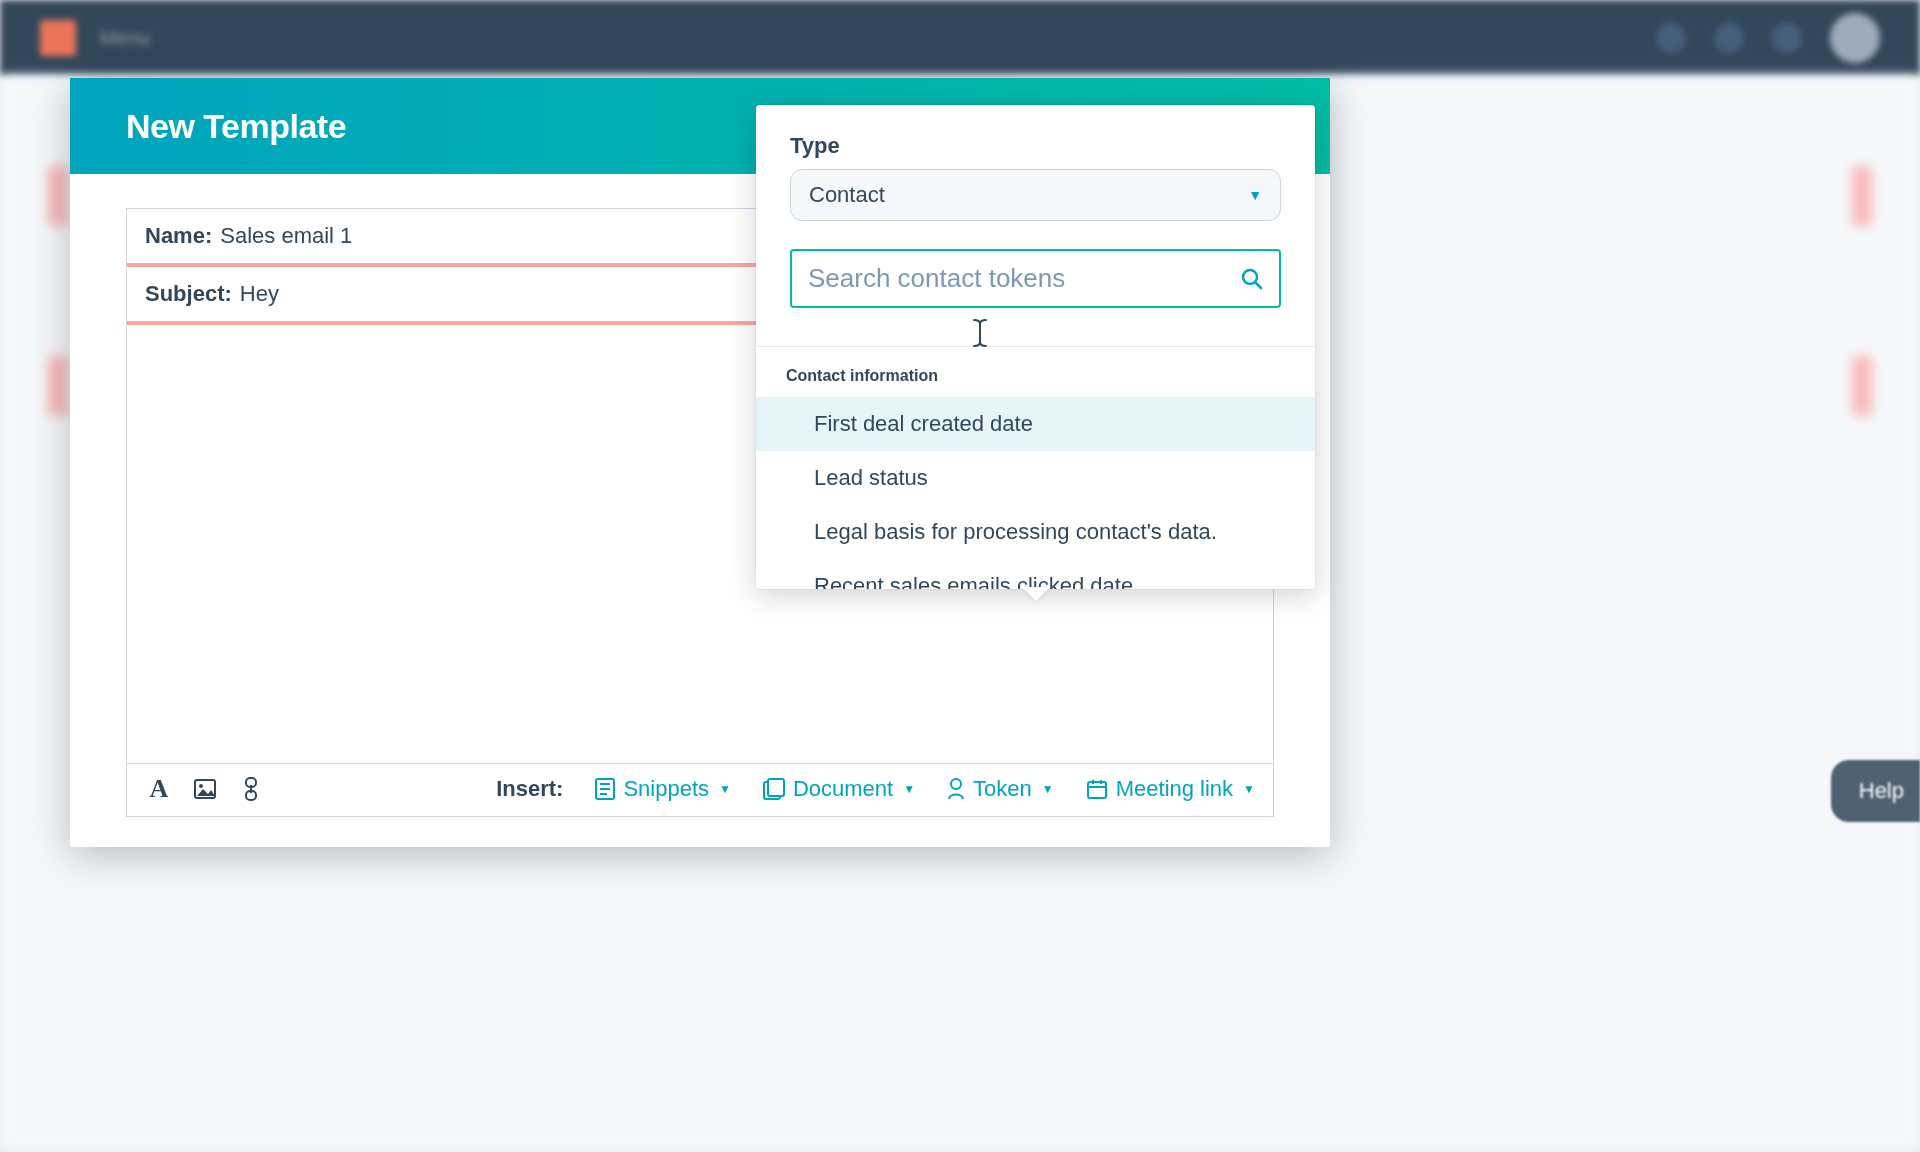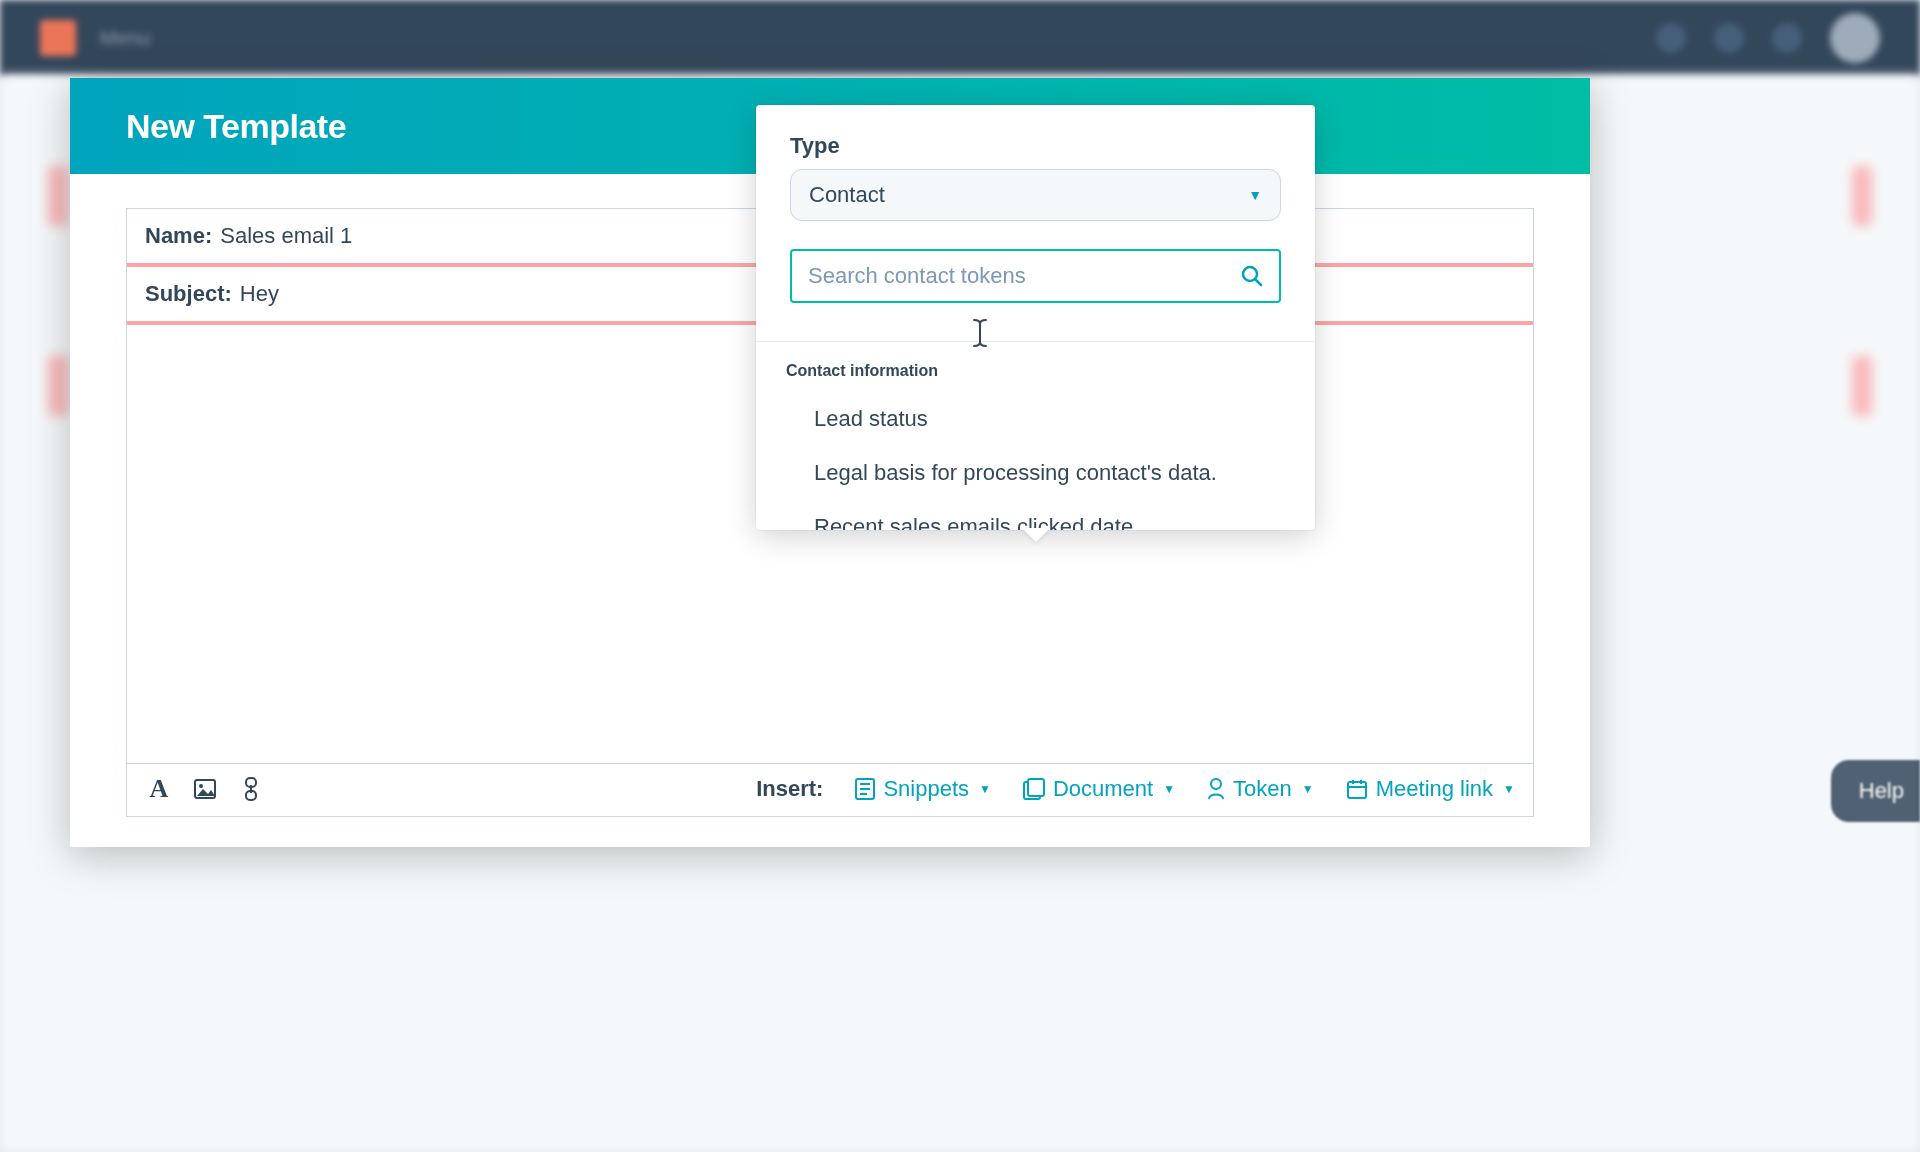--- a/index.html
+++ b/index.html
@@ -17,21 +17,21 @@
   .bg-nav-icon { width: 30px; height: 30px; background: #516f90; border-radius: 50%; opacity: 0.6; }
   .bg-nav-avatar { width: 50px; height: 50px; background: #cbd6e2; border-radius: 50%; opacity: 0.7; }
   
   .bg-body { position:absolute; top:76px; left:0; right:0; bottom:0; background:#f5f8fa; filter:blur(6px); }
   .bg-side-red { position:absolute; width:20px; height:60px; background:#ff7a7a; border-radius:4px; opacity:0.5;}
   
   
   .modal {
     position: absolute;
     left: 70px; top: 78px;
-    width: 1520px;
+    width: 1260px;
     background: #fff;
     box-shadow: 0 8px 40px rgba(0,0,0,0.25);
     border-radius: 2px;
     overflow: visible;
   }
   .modal-header {
     background: linear-gradient(90deg, #00a4bd 0%, #00bda5 100%);
     height: 96px;
     display: flex; align-items: center;
     padding: 0 56px;
@@ -94,21 +94,21 @@
     display:flex; justify-content:space-between; align-items:center;
     margin-bottom: 28px;
   }
   .pop-select-caret { color:#00a4bd; font-size:14px;}
   .pop-search {
     border: 2px solid #00bda5; border-radius: 4px;
     padding: 12px 16px; display:flex; align-items:center;
     font-size:22px; color:#7c98b6;
   }
   .pop-search input {
-    flex:1; border:none; outline:none; font-size:22px; color:#c2410c;
+    flex:1; border:none; outline:none; font-size:26px; color:#c2410c;
     background:transparent;
   }
   .pop-search input::placeholder { color:#7c98b6; }
   .pop-search-icon { color:#00a4bd; }
   .pop-section-label { font-size:16px; font-weight:600; color:#33475b; padding: 20px 30px 12px 30px; border-top:1px solid #e5eaef; margin-top:20px;}
   .token-list { max-height: 290px; overflow:hidden; }
   .token-item { padding: 14px 30px 14px 58px; font-size:22px; color:#33475b; cursor:pointer; white-space:nowrap; overflow:hidden; text-overflow:ellipsis;}
   .token-item.hover { background:#e5f5f8; }
   .token-item.cut { padding-bottom:0; height:30px;text-decoration:underline; }
   
@@ -244,20 +244,21 @@
       <span class="pop-search-icon">
         <svg width="22" height="22" viewBox="0 0 22 22">
             <circle cx="9" cy="9" r="7" fill="none" stroke="#00a4bd" stroke-width="2.5"></circle>
             <line x1="14" y1="14" x2="20" y2="20" stroke="#00a4bd" stroke-width="2.5" stroke-linecap="round"></line>
           </svg>
       </span>
     </div>
   </div>
   <div class="pop-section-label">Contact information</div>
   <div class="token-list" id="token-list">
+      <div class="token-item hover">First deal created date</div>
       <div class="token-item">Lead status</div>
       <div class="token-item">Legal basis for processing contact's data.</div>
       <div class="token-item cut">Recent sales emails clicked date</div>
     </div>
 </div>
 
 <div class="text-cursor">
   <svg width="20" height="30" viewBox="0 0 20 30">
       <path d="M4 2 Q10 2 10 6 Q10 2 16 2 M10 6 L10 24 M4 28 Q10 28 10 24 Q10 28 16 28" fill="none" stroke="#33475b" stroke-width="2" stroke-linecap="round"></path>
     </svg>

